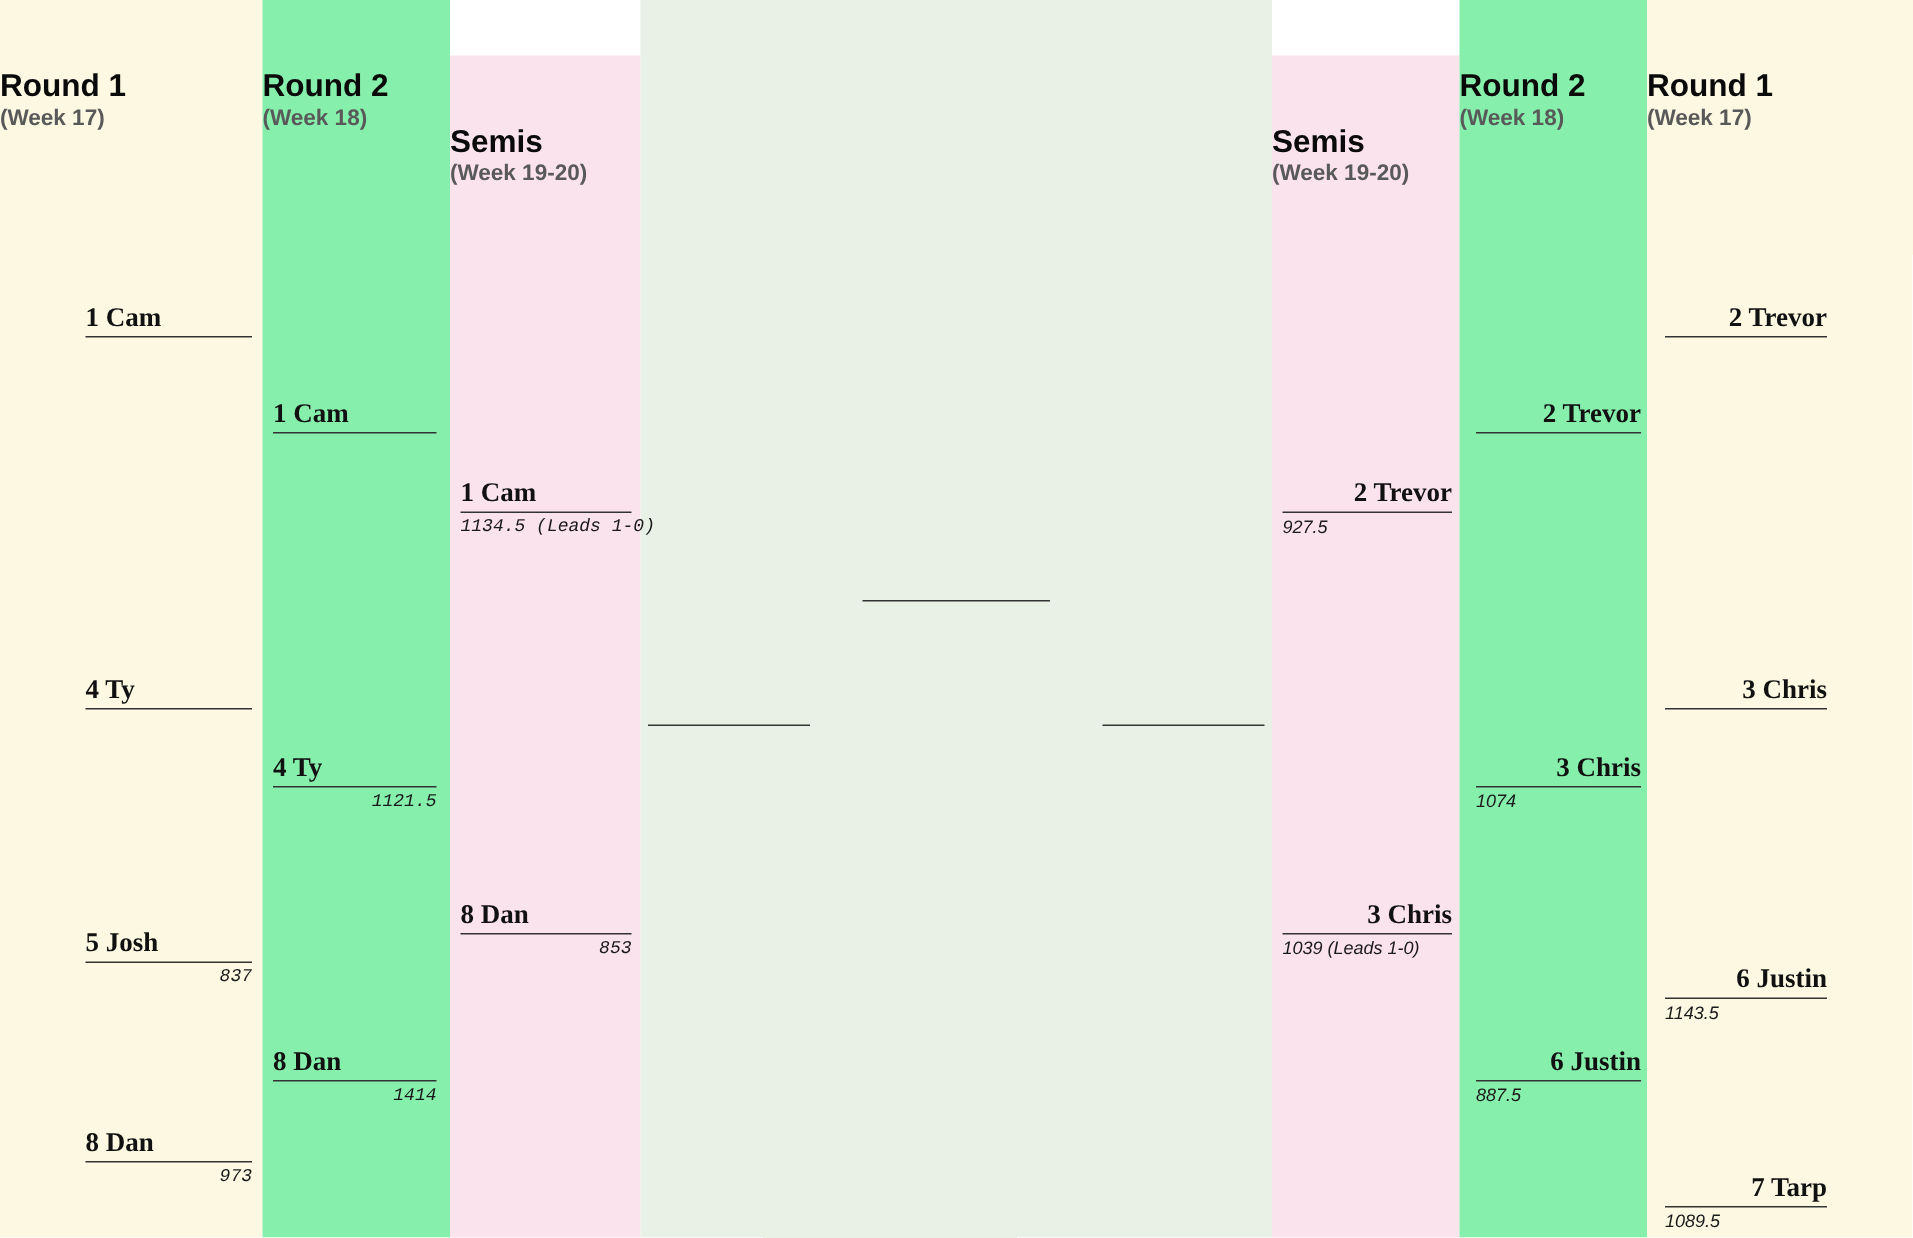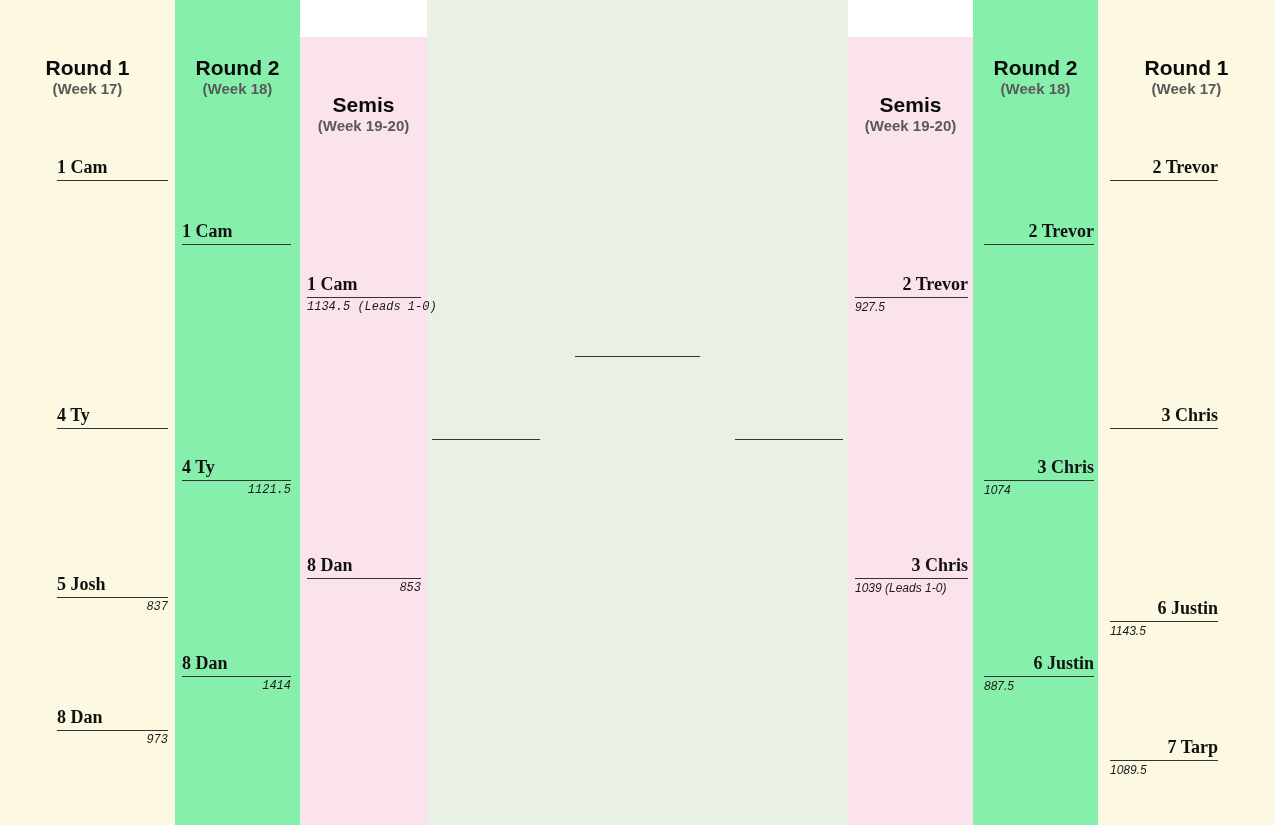--- a/index.html
+++ b/index.html
@@ -4,24 +4,24 @@
 <style>
   html,body{margin:0;padding:0;}
   body{width:1275px;height:825px;overflow:hidden;background:#ffffff;
        font-family:"Liberation Sans", sans-serif;}
   .bracket{position:relative;width:1275px;height:825px;}
   .col{position:absolute;top:0;height:825px;}
   .col-cream{background:#fcf8e2;}
   .col-blue{background:#86efac;}
   .col-pink{background:#fbe3ee;margin-top:37px;}
   .col-green{background:#e9f1e6;}
-  .col-header{position:absolute;top:56px;left:0;width:100%;text-align:center;}
+  .col-header{position:absolute;top:46px;left:0;width:100%;}
   .col-title{font-size:21px;font-weight:bold;color:#0a0a0a;line-height:1.1;}
   .col-sub{font-size:15px;font-weight:bold;color:#595959;line-height:1.3;}
-  .slot{position:absolute;}
+  .slot{position:absolute;margin-top:44px;}
   .slot-name{font-family:"Liberation Serif", serif;font-weight:bold;font-size:18px;
              color:#111;height:26px;box-sizing:border-box;border-bottom:1.5px solid #333;
              display:flex;align-items:flex-end;padding-bottom:2px;white-space:nowrap;}
   .slot.right .slot-name{justify-content:flex-end;}
   .slot.center .slot-name{justify-content:center;}
   .slot-score{font-family:"Liberation Sans", sans-serif;font-style:italic;font-size:12px;
               color:#1a1a1a;padding-top:2px;white-space:nowrap;}
   .slot.left .slot-score{text-align:right;font-family:Liberation Mono, monospace;}
   .slot.right .slot-score{text-align:left;}
 </style>

